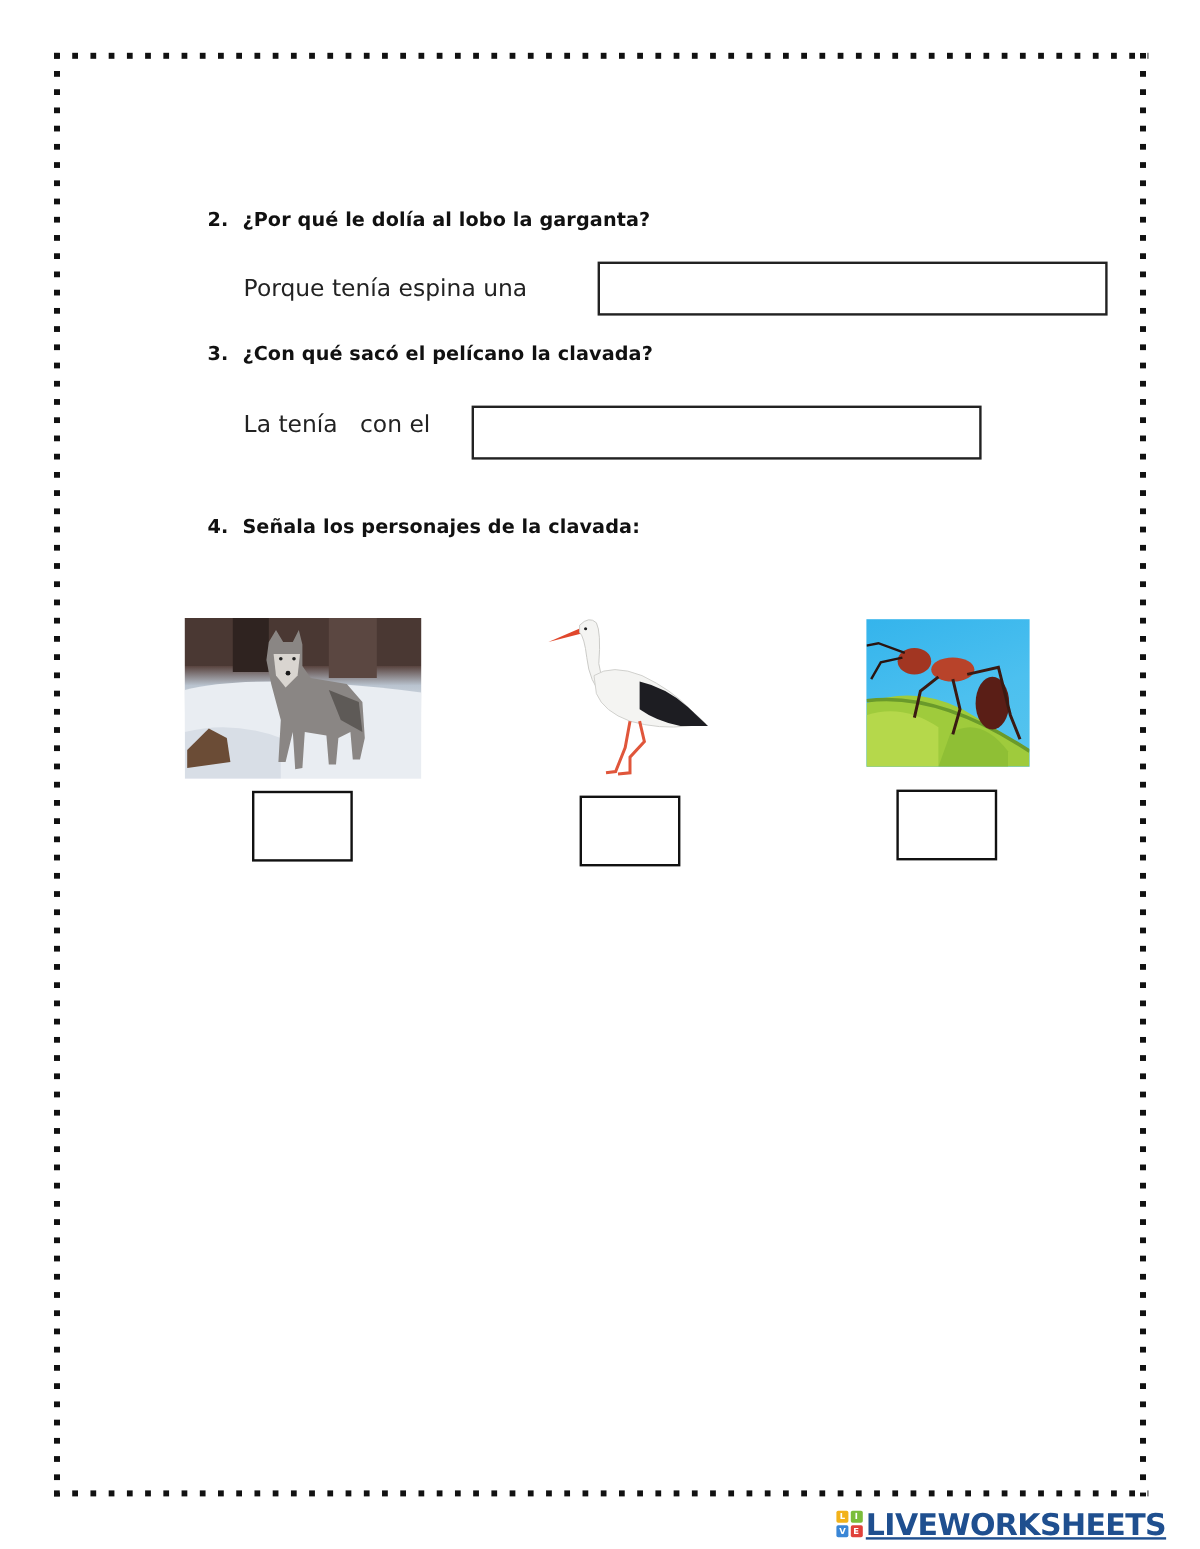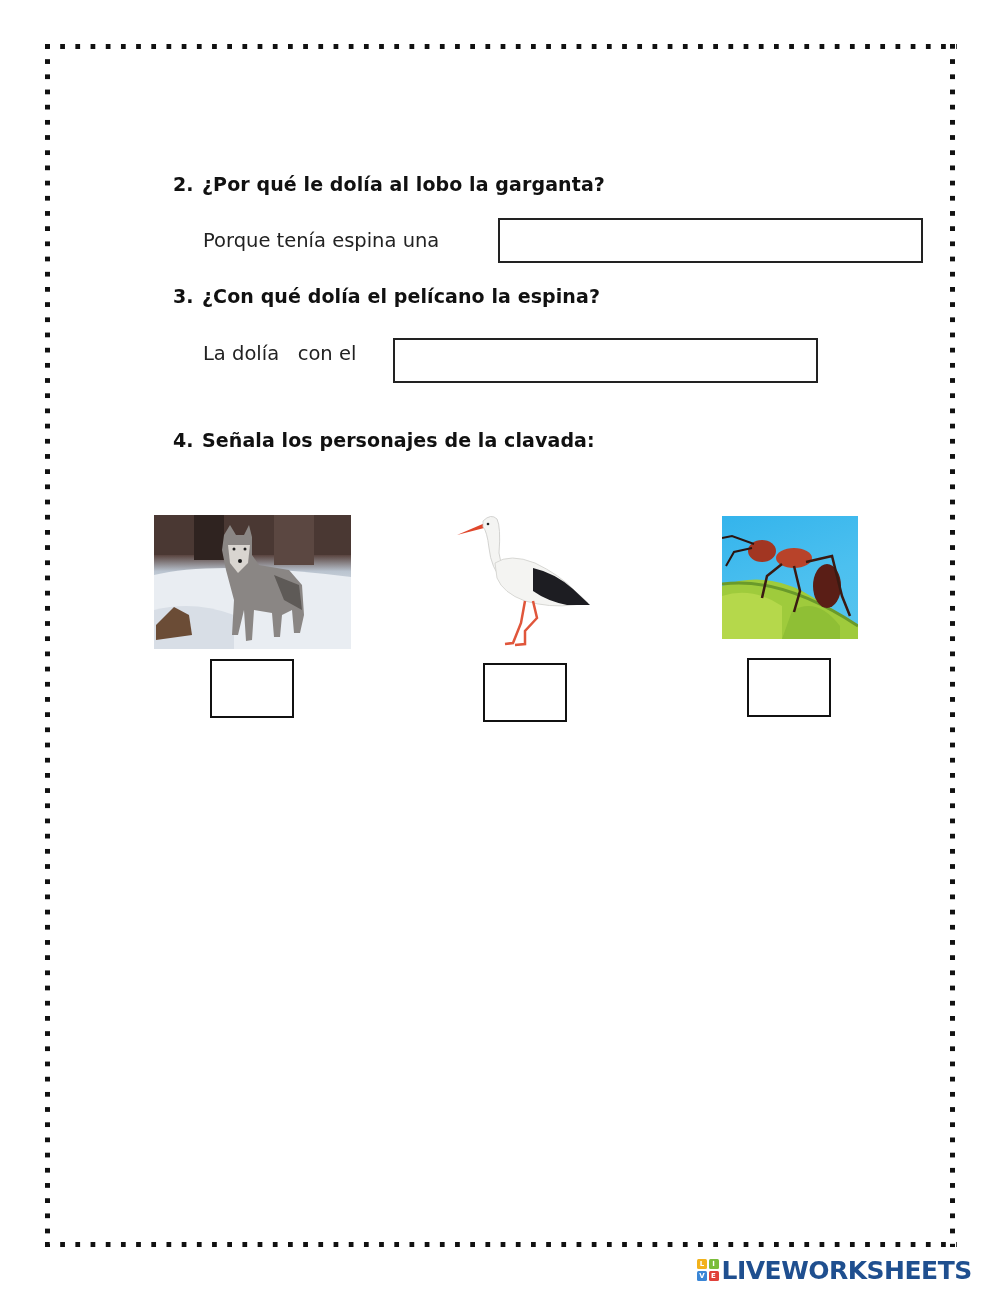--- a/index.html
+++ b/index.html
@@ -11,59 +11,59 @@
     background-image: linear-gradient(to right, #111 0, #111 5px, transparent 5px);
     background-size:15.2px 5px; background-repeat:repeat-x; }
   .frame-v { position:absolute; width:5px;
     background-image: linear-gradient(to bottom, #111 0, #111 5px, transparent 5px);
     background-size:5px 15.2px; background-repeat:repeat-y; }
   .f-top { left:45px; top:44px; width:912px; }
   .f-bottom { left:45px; top:1242px; width:912px; }
   .f-left { left:45px; top:44px; height:1203px; }
   .f-right { left:950px; top:44px; height:1203px; }
 
-  .question { position:absolute; font-weight:bold; font-size:19px; letter-spacing:0.1px; color:#111; }
+  .question { position:absolute; font-weight:bold; font-size:16px; letter-spacing:0.1px; color:#111; }
   .question .num { display:inline-block; width:29px; }
   .answer-text { position:absolute; font-size:19.5px; color:#222; }
   .answer-box { position:absolute; border:2px solid #222; background:#fff; box-sizing:border-box; }
 
   .pic { position:absolute; overflow:hidden; }
   .check-box { position:absolute; border:2px solid #111; background:#fff; box-sizing:border-box; }
 
   
   .wolf { left:154px; top:515px; width:197px; height:134px;
     background: linear-gradient(to bottom, #3d2e2a 0%, #5a4540 30%, #b9c3cf 42%, #e8ecf1 60%, #f2f4f7 100%); }
   
   .ant { left:722px; top:516px; width:136px; height:123px;
     background: linear-gradient(160deg, #34b4ec 0%, #4cc0ef 55%, #56c4ee 100%); }
 
   .logo { position:absolute; left:697px; top:1257px; height:26px; display:flex; align-items:center; }
   .logo-grid { display:grid; grid-template-columns:10px 10px; grid-template-rows:10px 10px; gap:1.5px; margin-right:3px; }
   .logo-grid span { display:flex; align-items:center; justify-content:center; font-size:7px; font-weight:bold; color:#fff; border-radius:1.5px;
     font-family:"DejaVu Sans", sans-serif; }
-  .logo-text { font-family:"DejaVu Sans","Liberation Sans",sans-serif; font-weight:bold; font-size:25px; color:#1f4f8f; letter-spacing:-0.5px; }
+  .logo-text { font-family:"DejaVu Sans","Liberation Sans",sans-serif; font-weight:bold; font-size:25px; color:#1f4f8f; letter-spacing:-0.5px;text-decoration:underline; }
 </style>
 </head>
 <body>
 
 <div class="frame-h f-top"></div>
 <div class="frame-h f-bottom"></div>
 <div class="frame-v f-left"></div>
 <div class="frame-v f-right"></div>
 
 <div class="question" style="left:173px; top:173px;">
   <span class="num">2.</span><span>¿Por qué le dolía al lobo la garganta?</span>
 </div>
 <div class="answer-text" style="left:203px; top:229px;">Porque tenía espina una</div>
 <div class="answer-box" style="left:498px; top:218px; width:425px; height:45px;"></div>
 
 <div class="question" style="left:173px; top:285px;">
-  <span class="num">3.</span><span>¿Con qué dolía el pelícano la espina?</span>
+  <span class="num">3.</span><span>¿Con qué sacó el pelícano la clavada?</span>
 </div>
-<div class="answer-text" style="left:203px; top:342px; white-space:pre;">La dolía   con el</div>
+<div class="answer-text" style="left:203px; top:342px; white-space:pre;">La tenía   con el</div>
 <div class="answer-box" style="left:393px; top:338px; width:425px; height:45px;"></div>
 
 <div class="question" style="left:173px; top:429px;">
   <span class="num">4.</span><span>Señala los personajes de la clavada:</span>
 </div>
 
 <div class="pic wolf">
   <svg width="197" height="134" viewBox="0 0 197 134">
     <rect x="0" y="0" width="197" height="40" fill="#4a3833"></rect>
     <rect x="40" y="0" width="30" height="45" fill="#2f2320"></rect>

